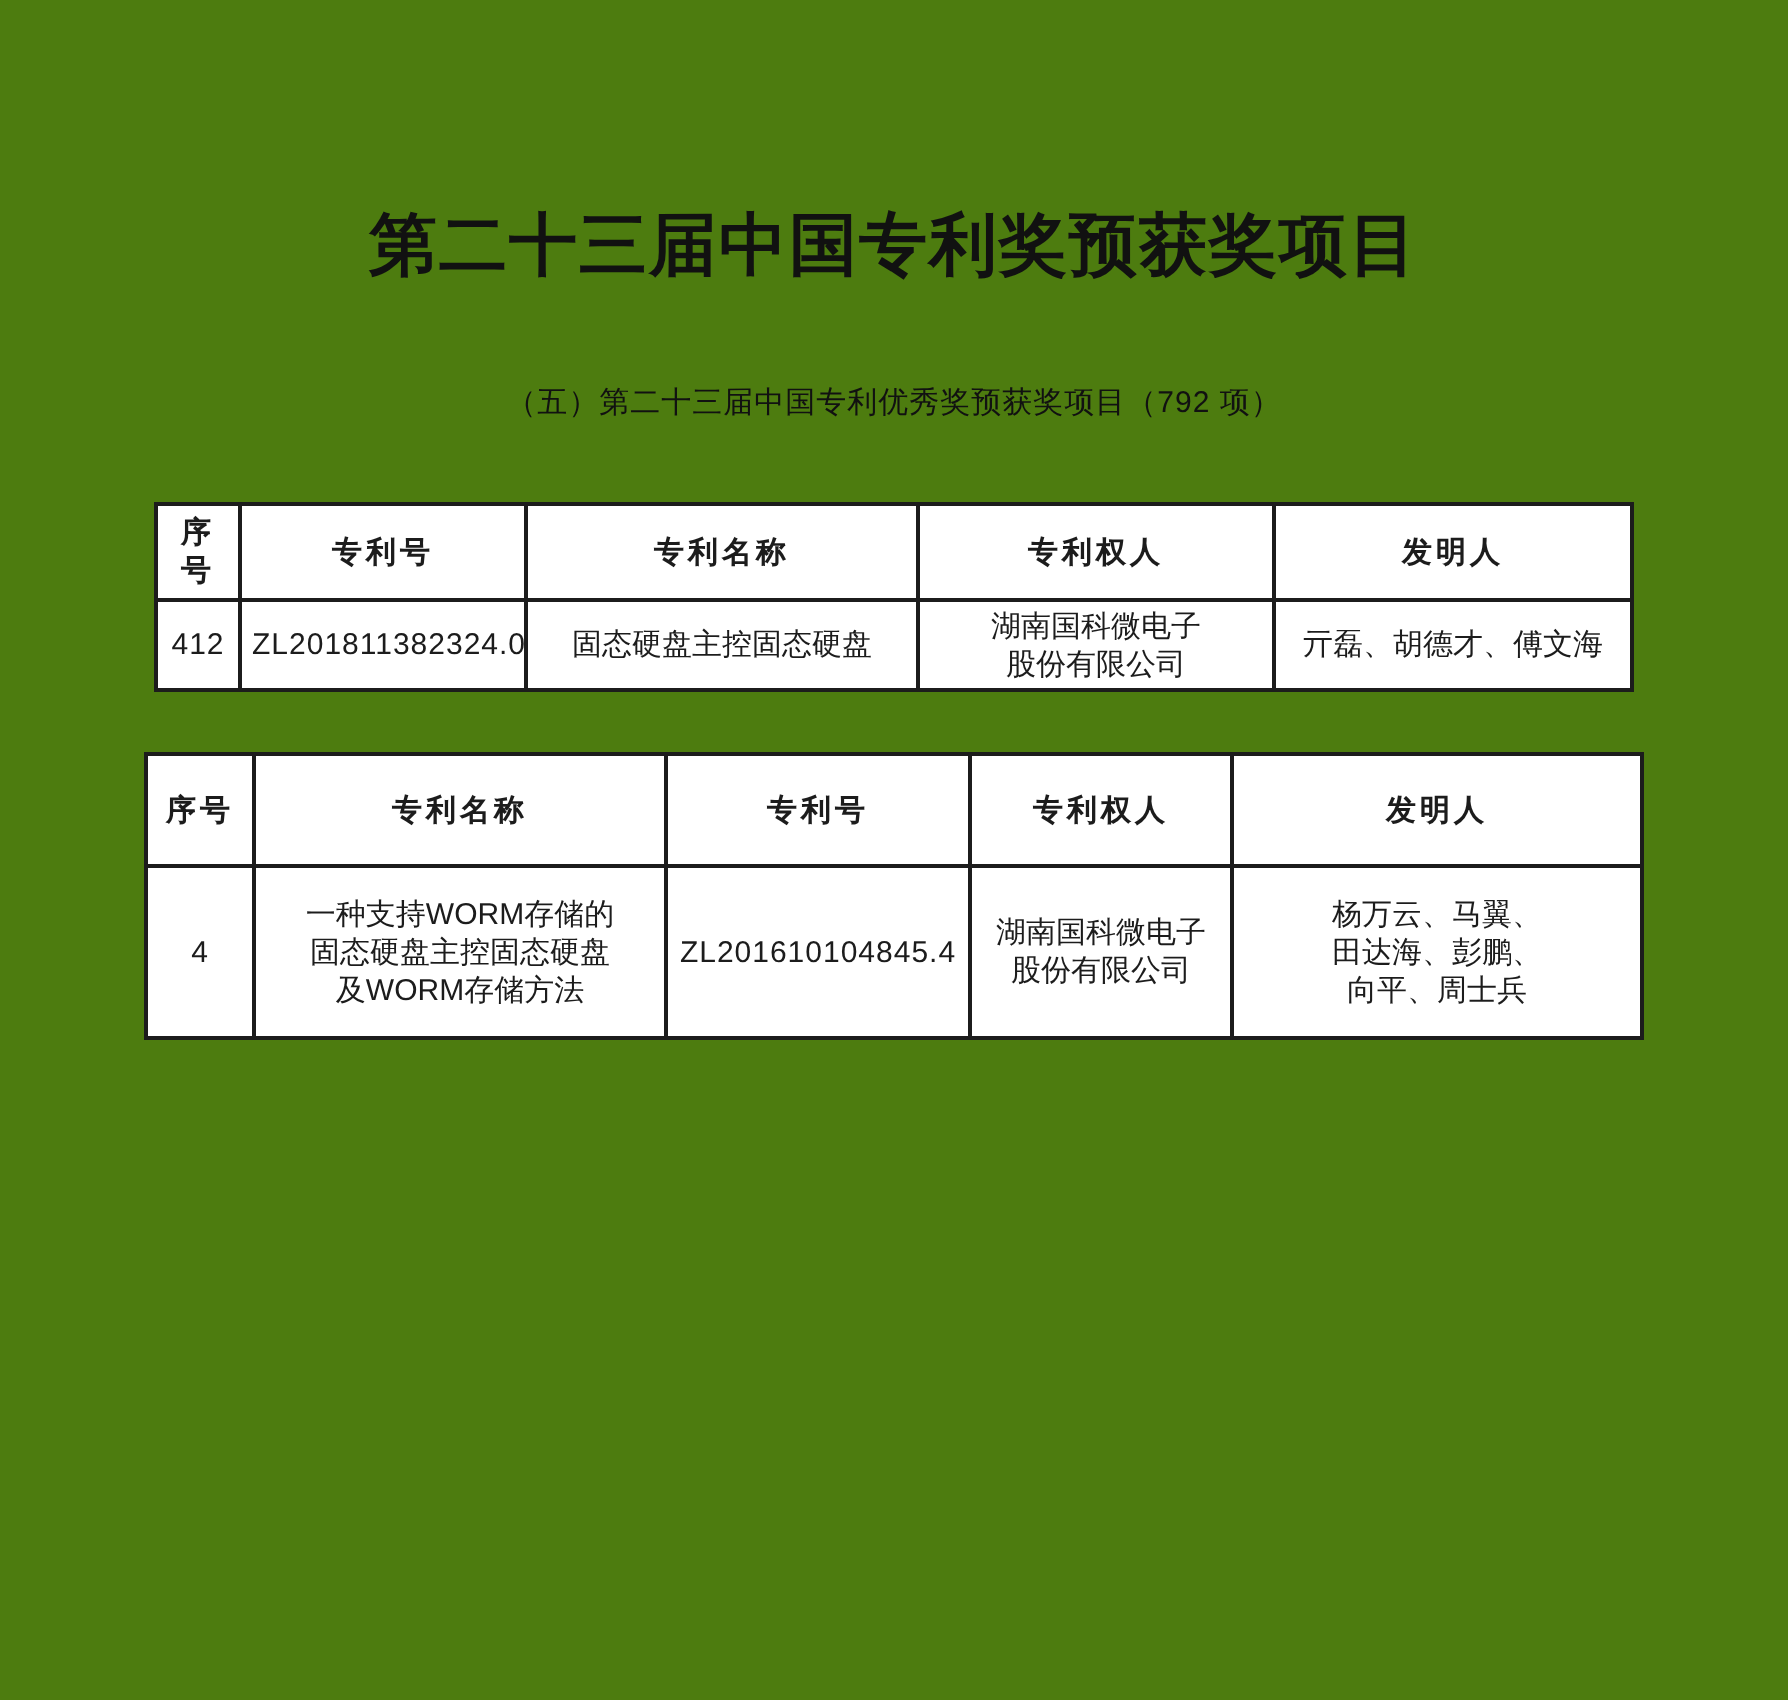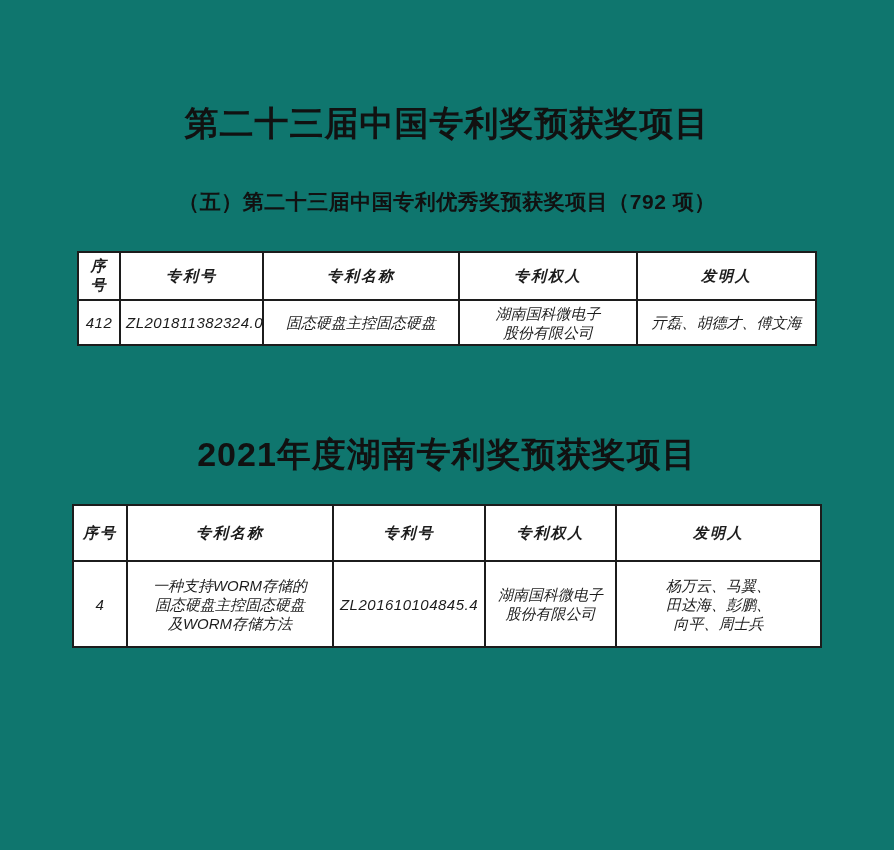--- a/index.html
+++ b/index.html
@@ -1,52 +1,51 @@
 <!DOCTYPE html>
 <html><head>
 <meta charset="utf-8">
 <style>
   html, body { margin: 0; padding: 0; background: #ffffff; }
   .page {
     width: 894px;
     height: 850px;
-    background: #0f766e;
+    background: #4d7c0f;
     position: relative;
     overflow: hidden;
     font-family: "Liberation Sans", "DejaVu Sans", sans-serif;
     color: #1c1c1c;
   }
   .title {
     margin: 0;
     text-align: center;
     font-weight: bold;
     font-size: 34px;
     line-height: 40px;
     letter-spacing: 1px;
     color: #111111;
   }
   #title1 { padding-top: 103px; }
   #title2 { margin-top: 88px; }
   .subtitle {
     text-align: center;
-    font-weight: bold;
-    font-size: 21px;
+    font-weight: normal;
+    font-size: 15px;
     line-height: 30px;
     letter-spacing: 0.5px;
     color: #111111;
   }
   #subtitle1 { margin-top: 44px; }
   #subtitle2 { margin-top: 36px; }
   table.patent-table {
     border-collapse: collapse;
     table-layout: fixed;
     margin-left: auto;
     margin-right: auto;
     background: #ffffff;
-    font-style: italic;
   }
   #table1 { width: 738px; margin-top: 34px; }
   #table2 { width: 748px; margin-top: 30px; }
   .patent-table th, .patent-table td {
     border: 2px solid #1c1c1c;
     text-align: center;
     vertical-align: middle;
     padding: 2px 5px;
     overflow: hidden;
   }
@@ -118,21 +117,20 @@
         <td>固态硬盘主控固态硬盘</td>
         <td>
           <span class="block">湖南国科微电子
 股份有限公司</span>
         </td>
         <td>亓磊、胡德才、傅文海</td>
       </tr>
     </tbody>
   </table>
 
-  <h1 class="title" id="title2">2021年度湖南专利奖预获奖项目</h1>
 
 
   <table class="patent-table" id="table2">
     <colgroup>
       <col class="t2c1">
         <col class="t2c2">
         <col class="t2c3">
         <col class="t2c4">
         <col class="t2c5">
     </colgroup>

